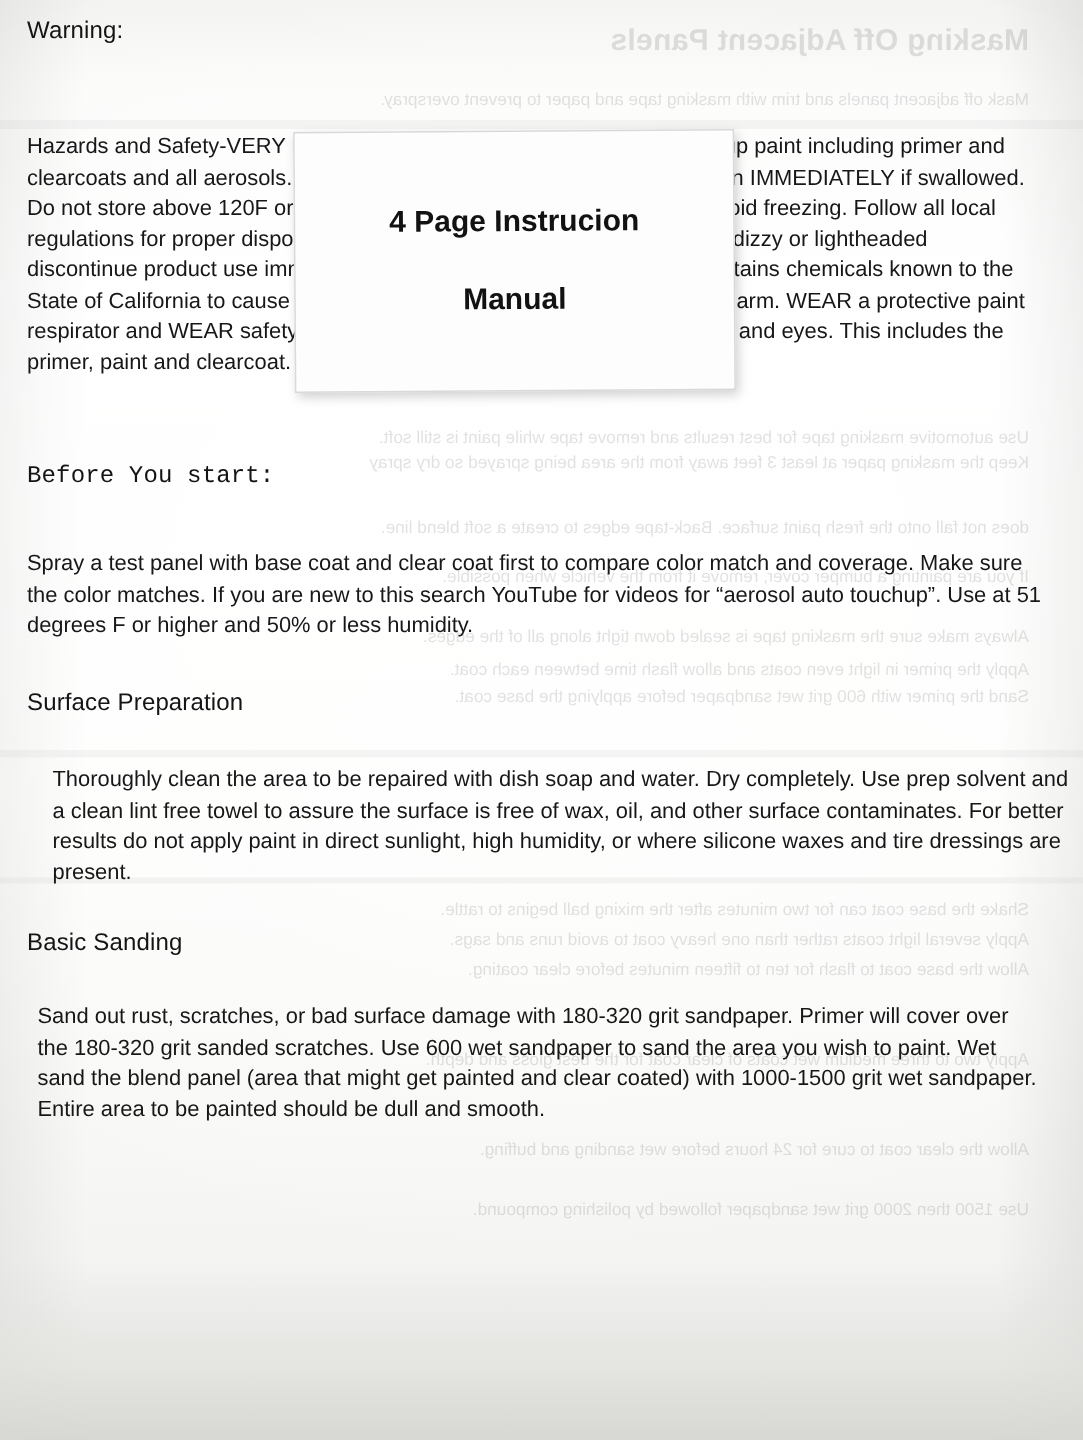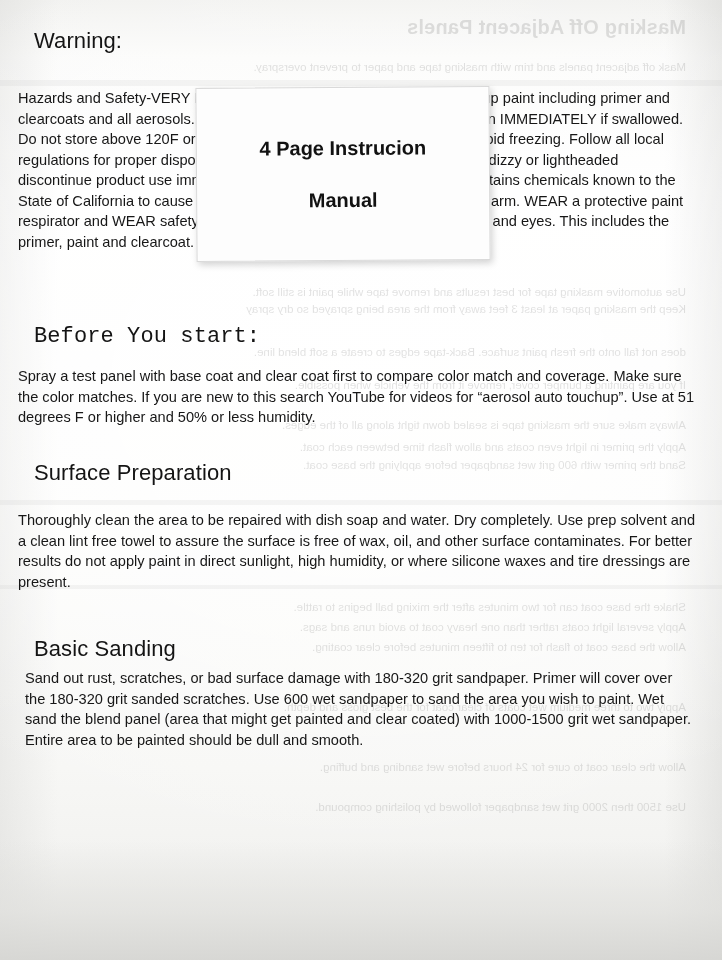--- a/index.html
+++ b/index.html
@@ -66,23 +66,23 @@
   }
 
   
   .content {
     position: absolute;
     inset: 0;
   }
 
   h1.heading {
     position: absolute;
-    margin: 16px;
+    margin: 0;
     font-weight: normal;
-    font-size: 22px;
+    font-size: 16px;
     letter-spacing: 0.1px;
     color: #141414;
   }
 
   p.body {
     position: absolute;
     margin: 0;
     font-size: 14.6px;
     line-height: 20.5px;
     color: #171717;
@@ -155,23 +155,23 @@
   <div class="content">
 
     <h1 class="heading" style="left:18px; top:12px;">Warning:</h1>
 
     <p class="body" style="left:18px; top:88px; width:676px;">Hazards and Safety-VERY IMPORTANT. Read instructions for all touch-up paint including primer and clearcoats and all aerosols. Keep out of reach of children. Call a physician IMMEDIATELY if swallowed. Do not store above 120F or below 20F. DO NOT STORE IN CAR and avoid freezing. Follow all local regulations for proper disposal. Use with adequate ventilation. If you feel dizzy or lightheaded discontinue product use immediately and call physician. This product contains chemicals known to the State of California to cause birth defects, cancer and other reproductive harm. WEAR a protective paint respirator and WEAR safety goggles when spraying to protect your lungs and eyes. This includes the primer, paint and clearcoat.</p>
 
     <h1 class="heading" style="left:18px; top:308px;font-family:Liberation Mono, monospace;">Before You start:</h1>
 
     <p class="body" style="left:18px; top:366px; width:676px;">Spray a test panel with base coat and clear coat first to compare color match and coverage. Make sure the color matches.  If you are new to this search YouTube for videos for “aerosol auto touchup”.  Use at 51 degrees F or higher and 50% or less humidity.</p>
 
-    <h1 class="heading" style="left:18px; top:444px;">Surface Preparation</h1>
+    <h1 class="heading" style="left:18px; top:460px;">Surface Preparation</h1>
 
-    <p class="body" style="left:18px; top:510px; width:678px;">Thoroughly clean the area to be repaired with dish soap and water.  Dry completely. Use prep solvent and a clean lint free towel to assure the surface is free of wax, oil, and other surface contaminates. For better results do not apply paint in direct sunlight, high humidity, or where silicone waxes and tire dressings are present.</p>
+    <p class="body" style="left:35px; top:510px; width:678px;">Thoroughly clean the area to be repaired with dish soap and water.  Dry completely. Use prep solvent and a clean lint free towel to assure the surface is free of wax, oil, and other surface contaminates. For better results do not apply paint in direct sunlight, high humidity, or where silicone waxes and tire dressings are present.</p>
 
     <h1 class="heading" style="left:18px; top:620px;">Basic Sanding</h1>
 
     <p class="body" style="left:25px; top:668px; width:670px;">Sand out rust, scratches, or bad surface damage with 180-320 grit sandpaper. Primer will cover over the 180-320 grit sanded scratches. Use 600 wet sandpaper to sand the area you wish to paint. Wet sand the blend panel (area that might get painted and clear coated) with 1000-1500 grit wet sandpaper. Entire area to be painted should be dull and smooth.</p>
 
 
   </div>
 
   <div class="sticker">
     <span class="line1">4 Page Instrucion</span>

